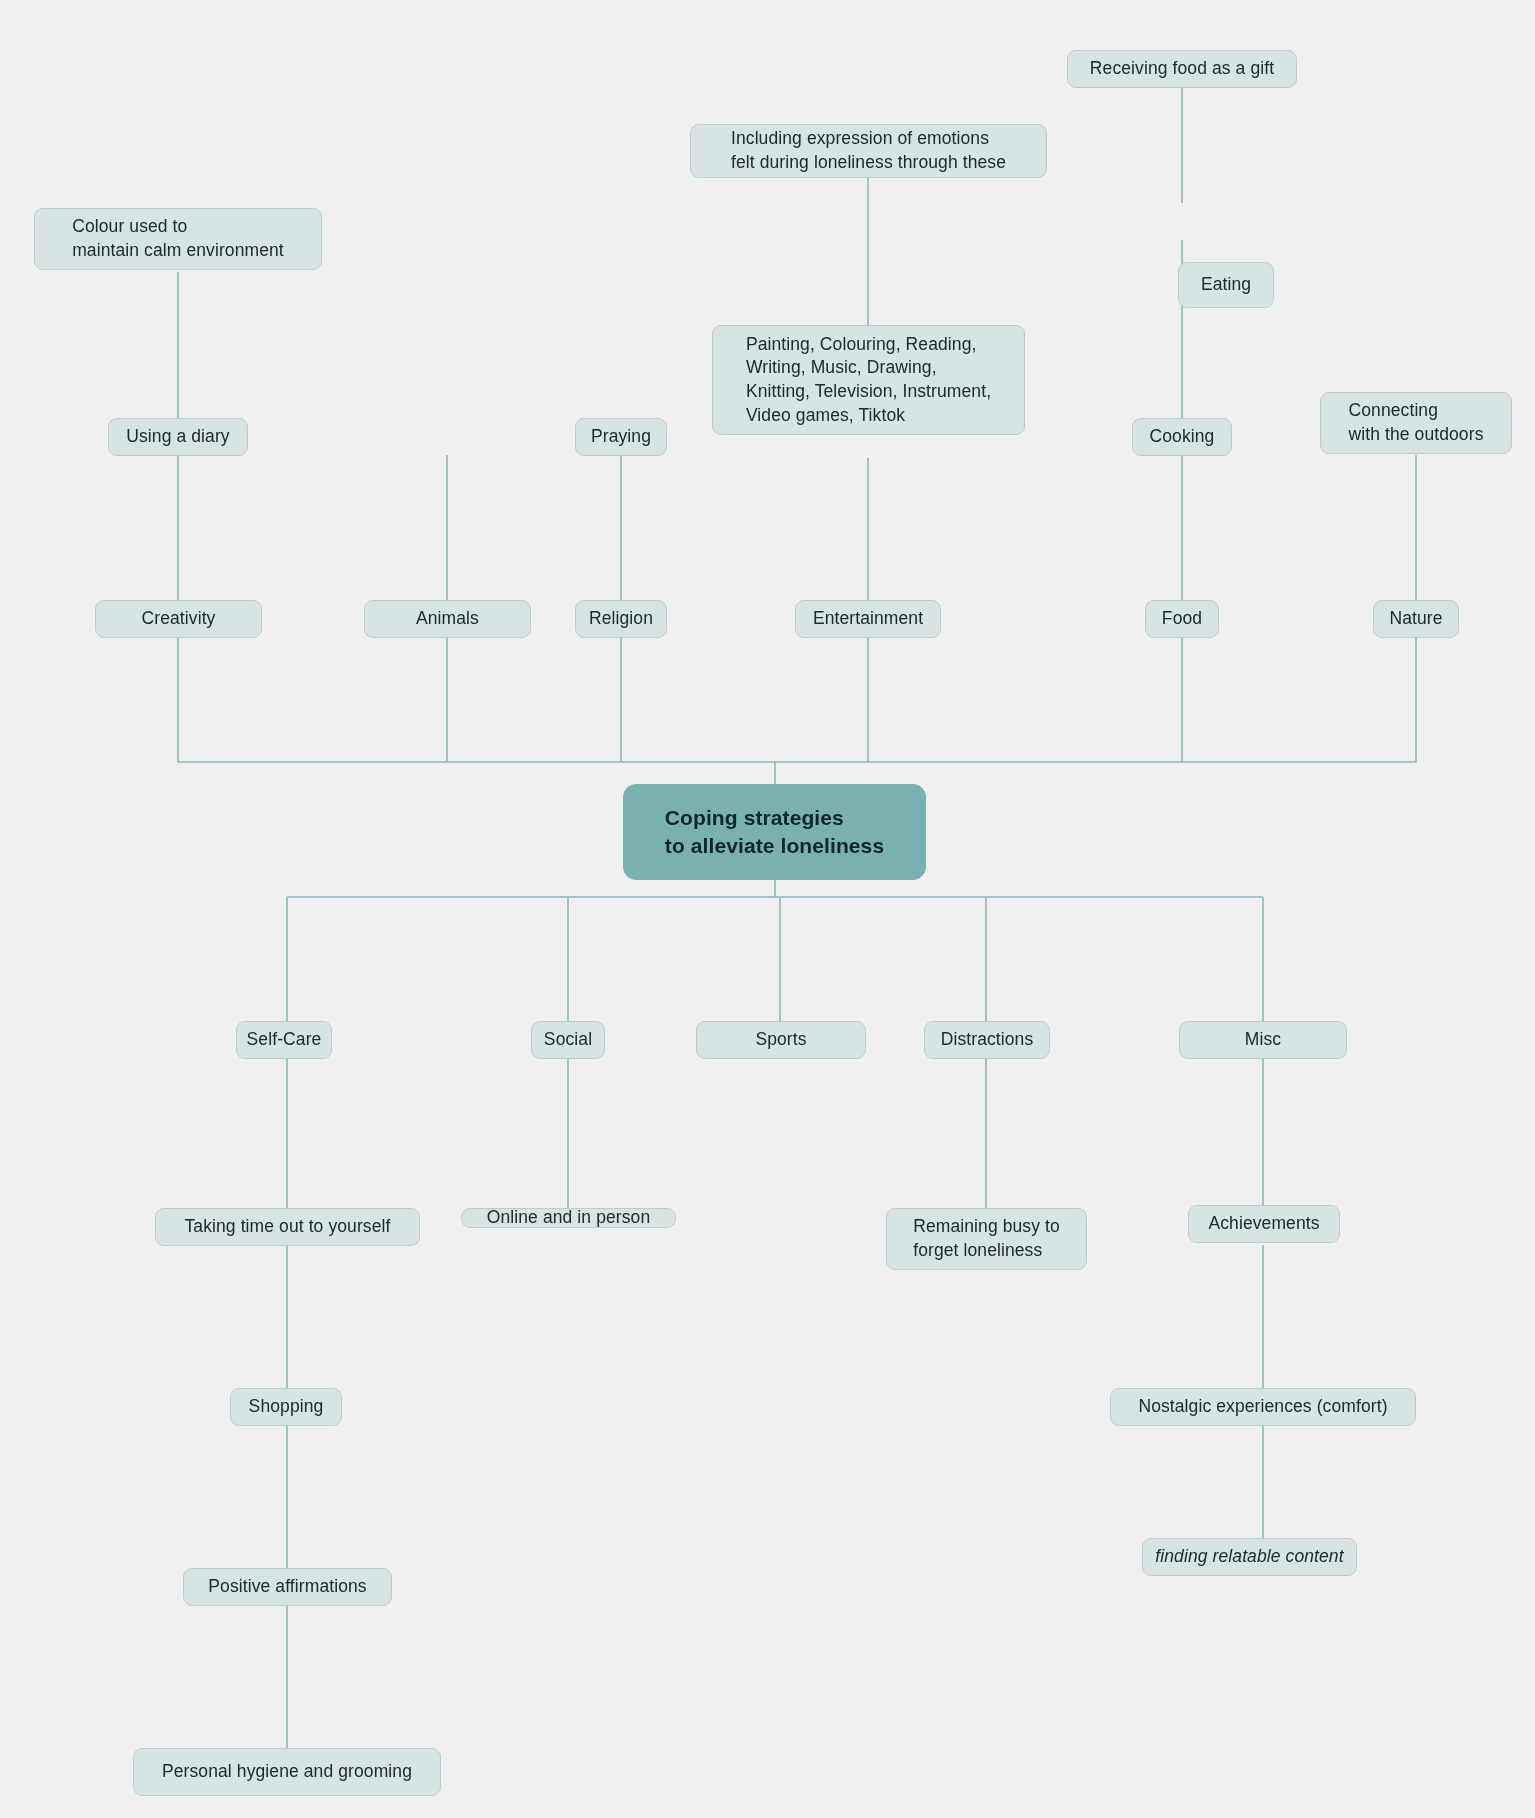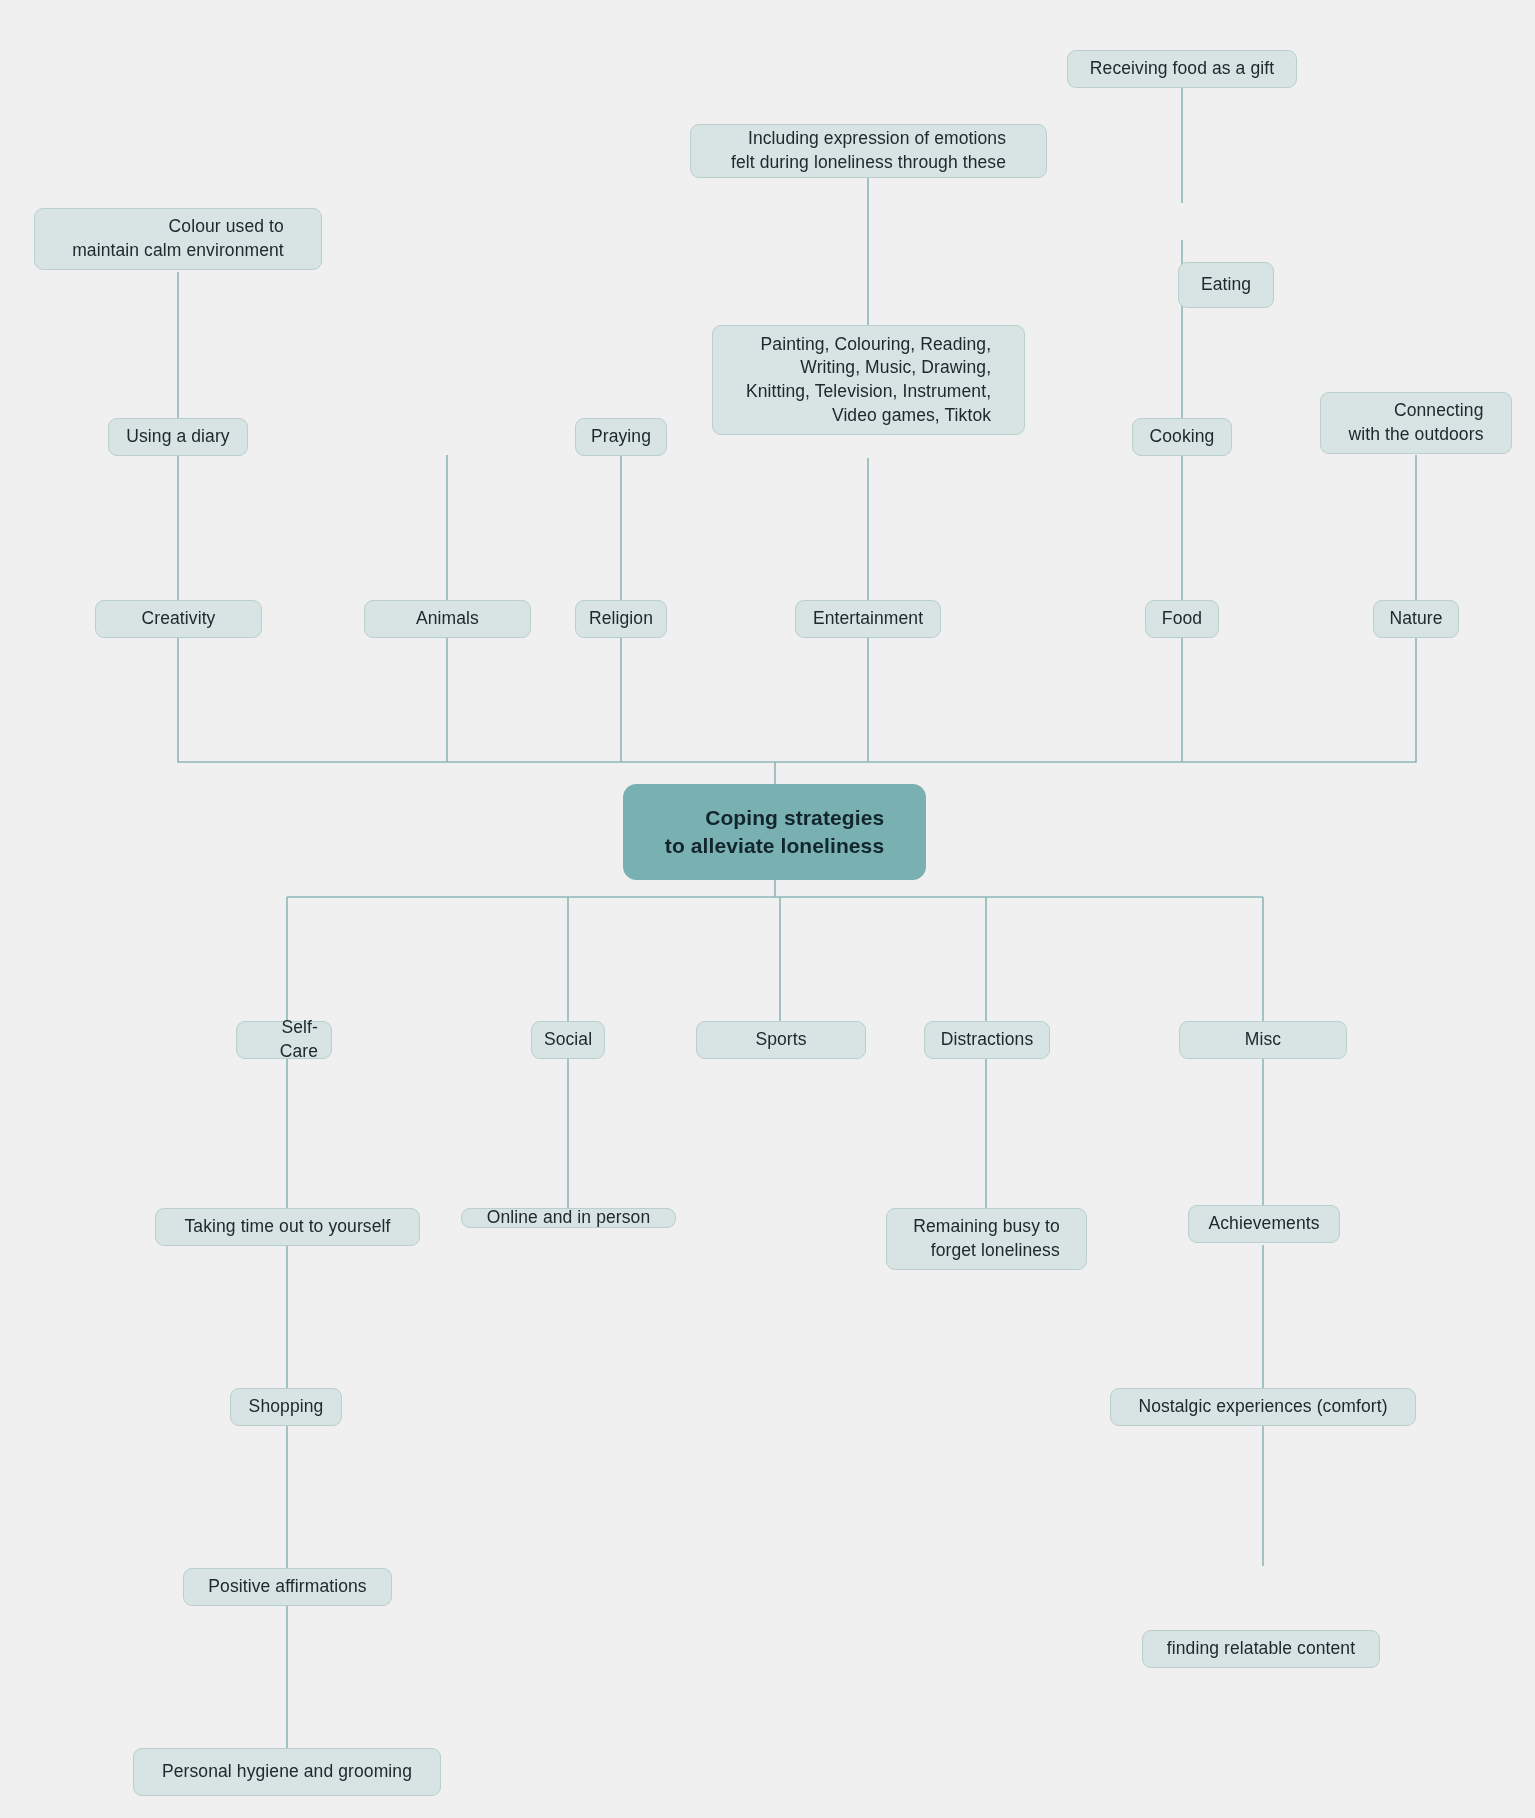--- a/index.html
+++ b/index.html
@@ -15,25 +15,25 @@
   svg.edges{position:absolute;left:0;top:0;width:1535px;height:1818px;pointer-events:none;}
   .node{
     position:absolute;
     box-sizing:border-box;
     background:#d7e4e3;
     border:1px solid #b9cfcd;
     border-radius:9px;
     display:flex;
     align-items:center;
     justify-content:center;
-    text-align:right;
+    text-align:left;
     font-size:17.5px;
     line-height:1.35;
     color:#20292f;
-    padding:7px 13px;
+    padding:7px 1px;
     white-space:pre-line;
     letter-spacing:.1px;
   }
   .node.root{
     background:#79b0b2;
     border:1px solid #79b0b2;
     border-radius:13px;
     font-weight:bold;
     font-size:21px;
     color:#11252b;
@@ -152,17 +152,17 @@
 forget loneliness</div>
 
   <div class="node" style="left:1188px;top:1205px;width:152px;height:38px;">Achievements</div>
 
   <div class="node" style="left:230px;top:1388px;width:112px;height:38px;">Shopping</div>
 
   <div class="node" style="left:1110px;top:1388px;width:306px;height:38px;">Nostalgic experiences (comfort)</div>
 
   <div class="node" style="left:183px;top:1568px;width:209px;height:38px;">Positive affirmations</div>
 
-  <div class="node" style="left:1142px;top:1630px;width:238px;height:38px;">finding relatable content</div>
+  <div class="node" style="left:1142px;top:1538px;width:215px;height:38px;font-style:italic;">finding relatable content</div>
 
   <div class="node" style="left:133px;top:1748px;width:308px;height:48px;">Personal hygiene and grooming</div>
 
 </div>
 
 </body></html>

